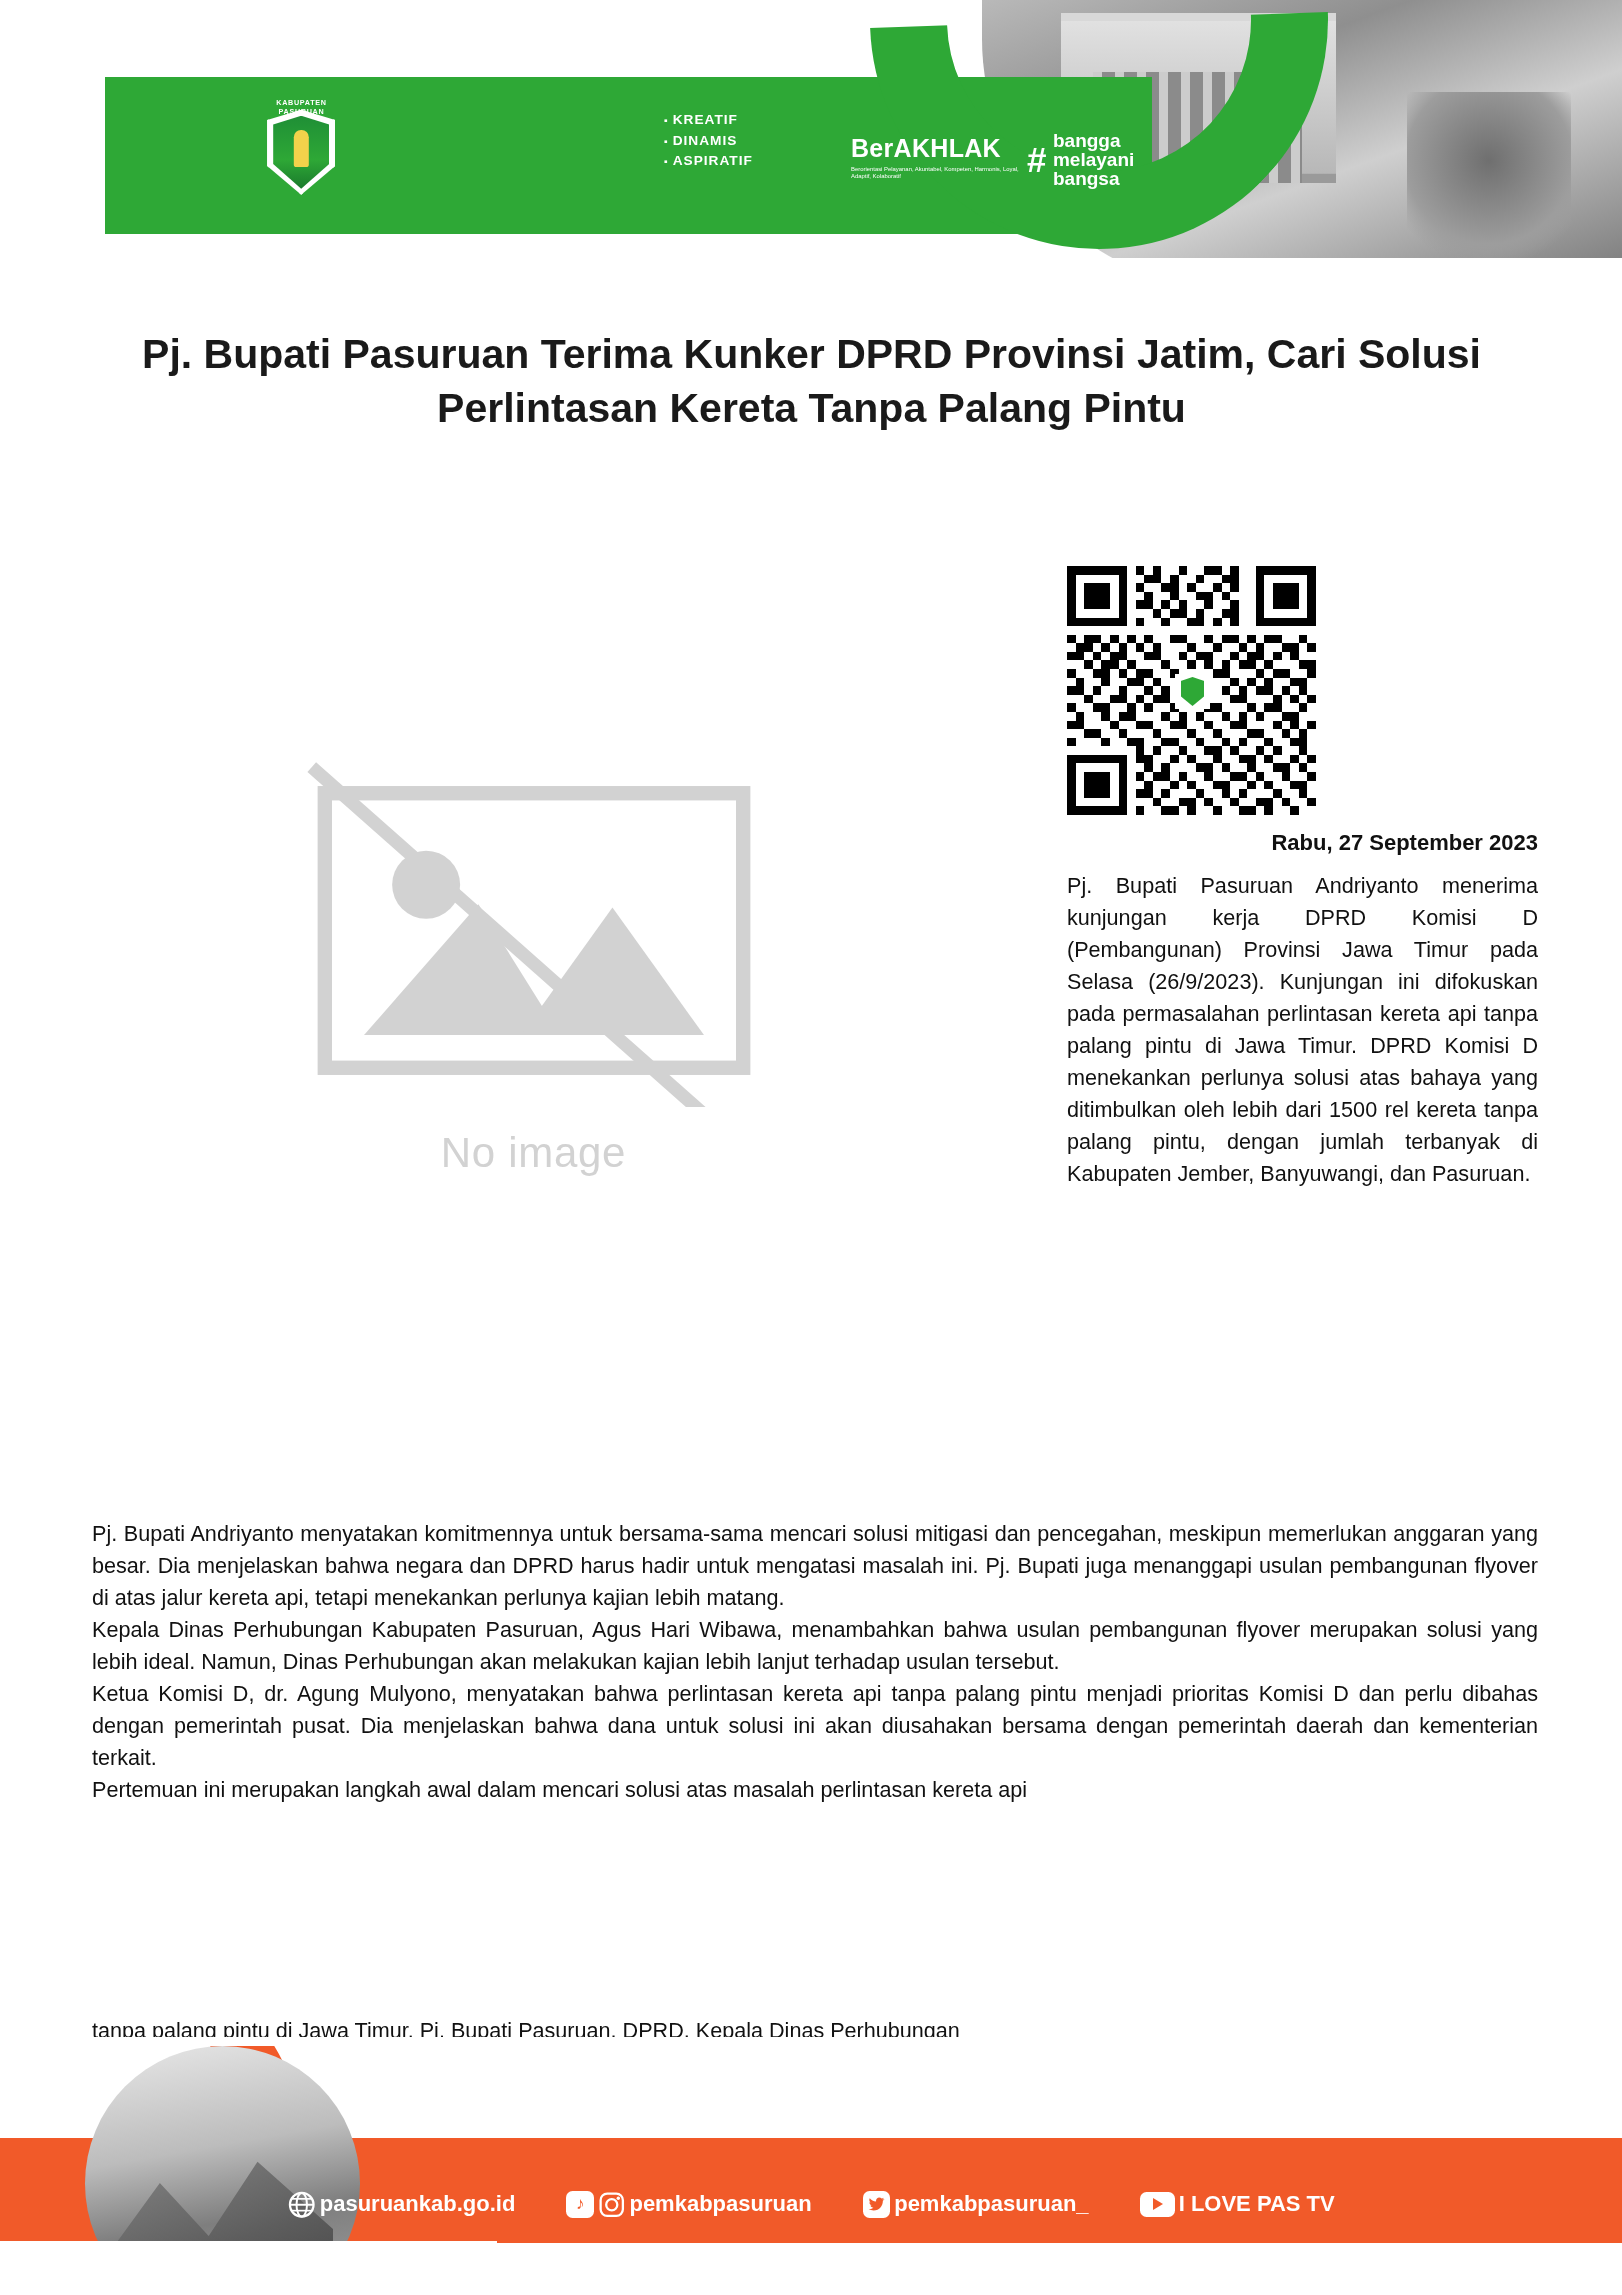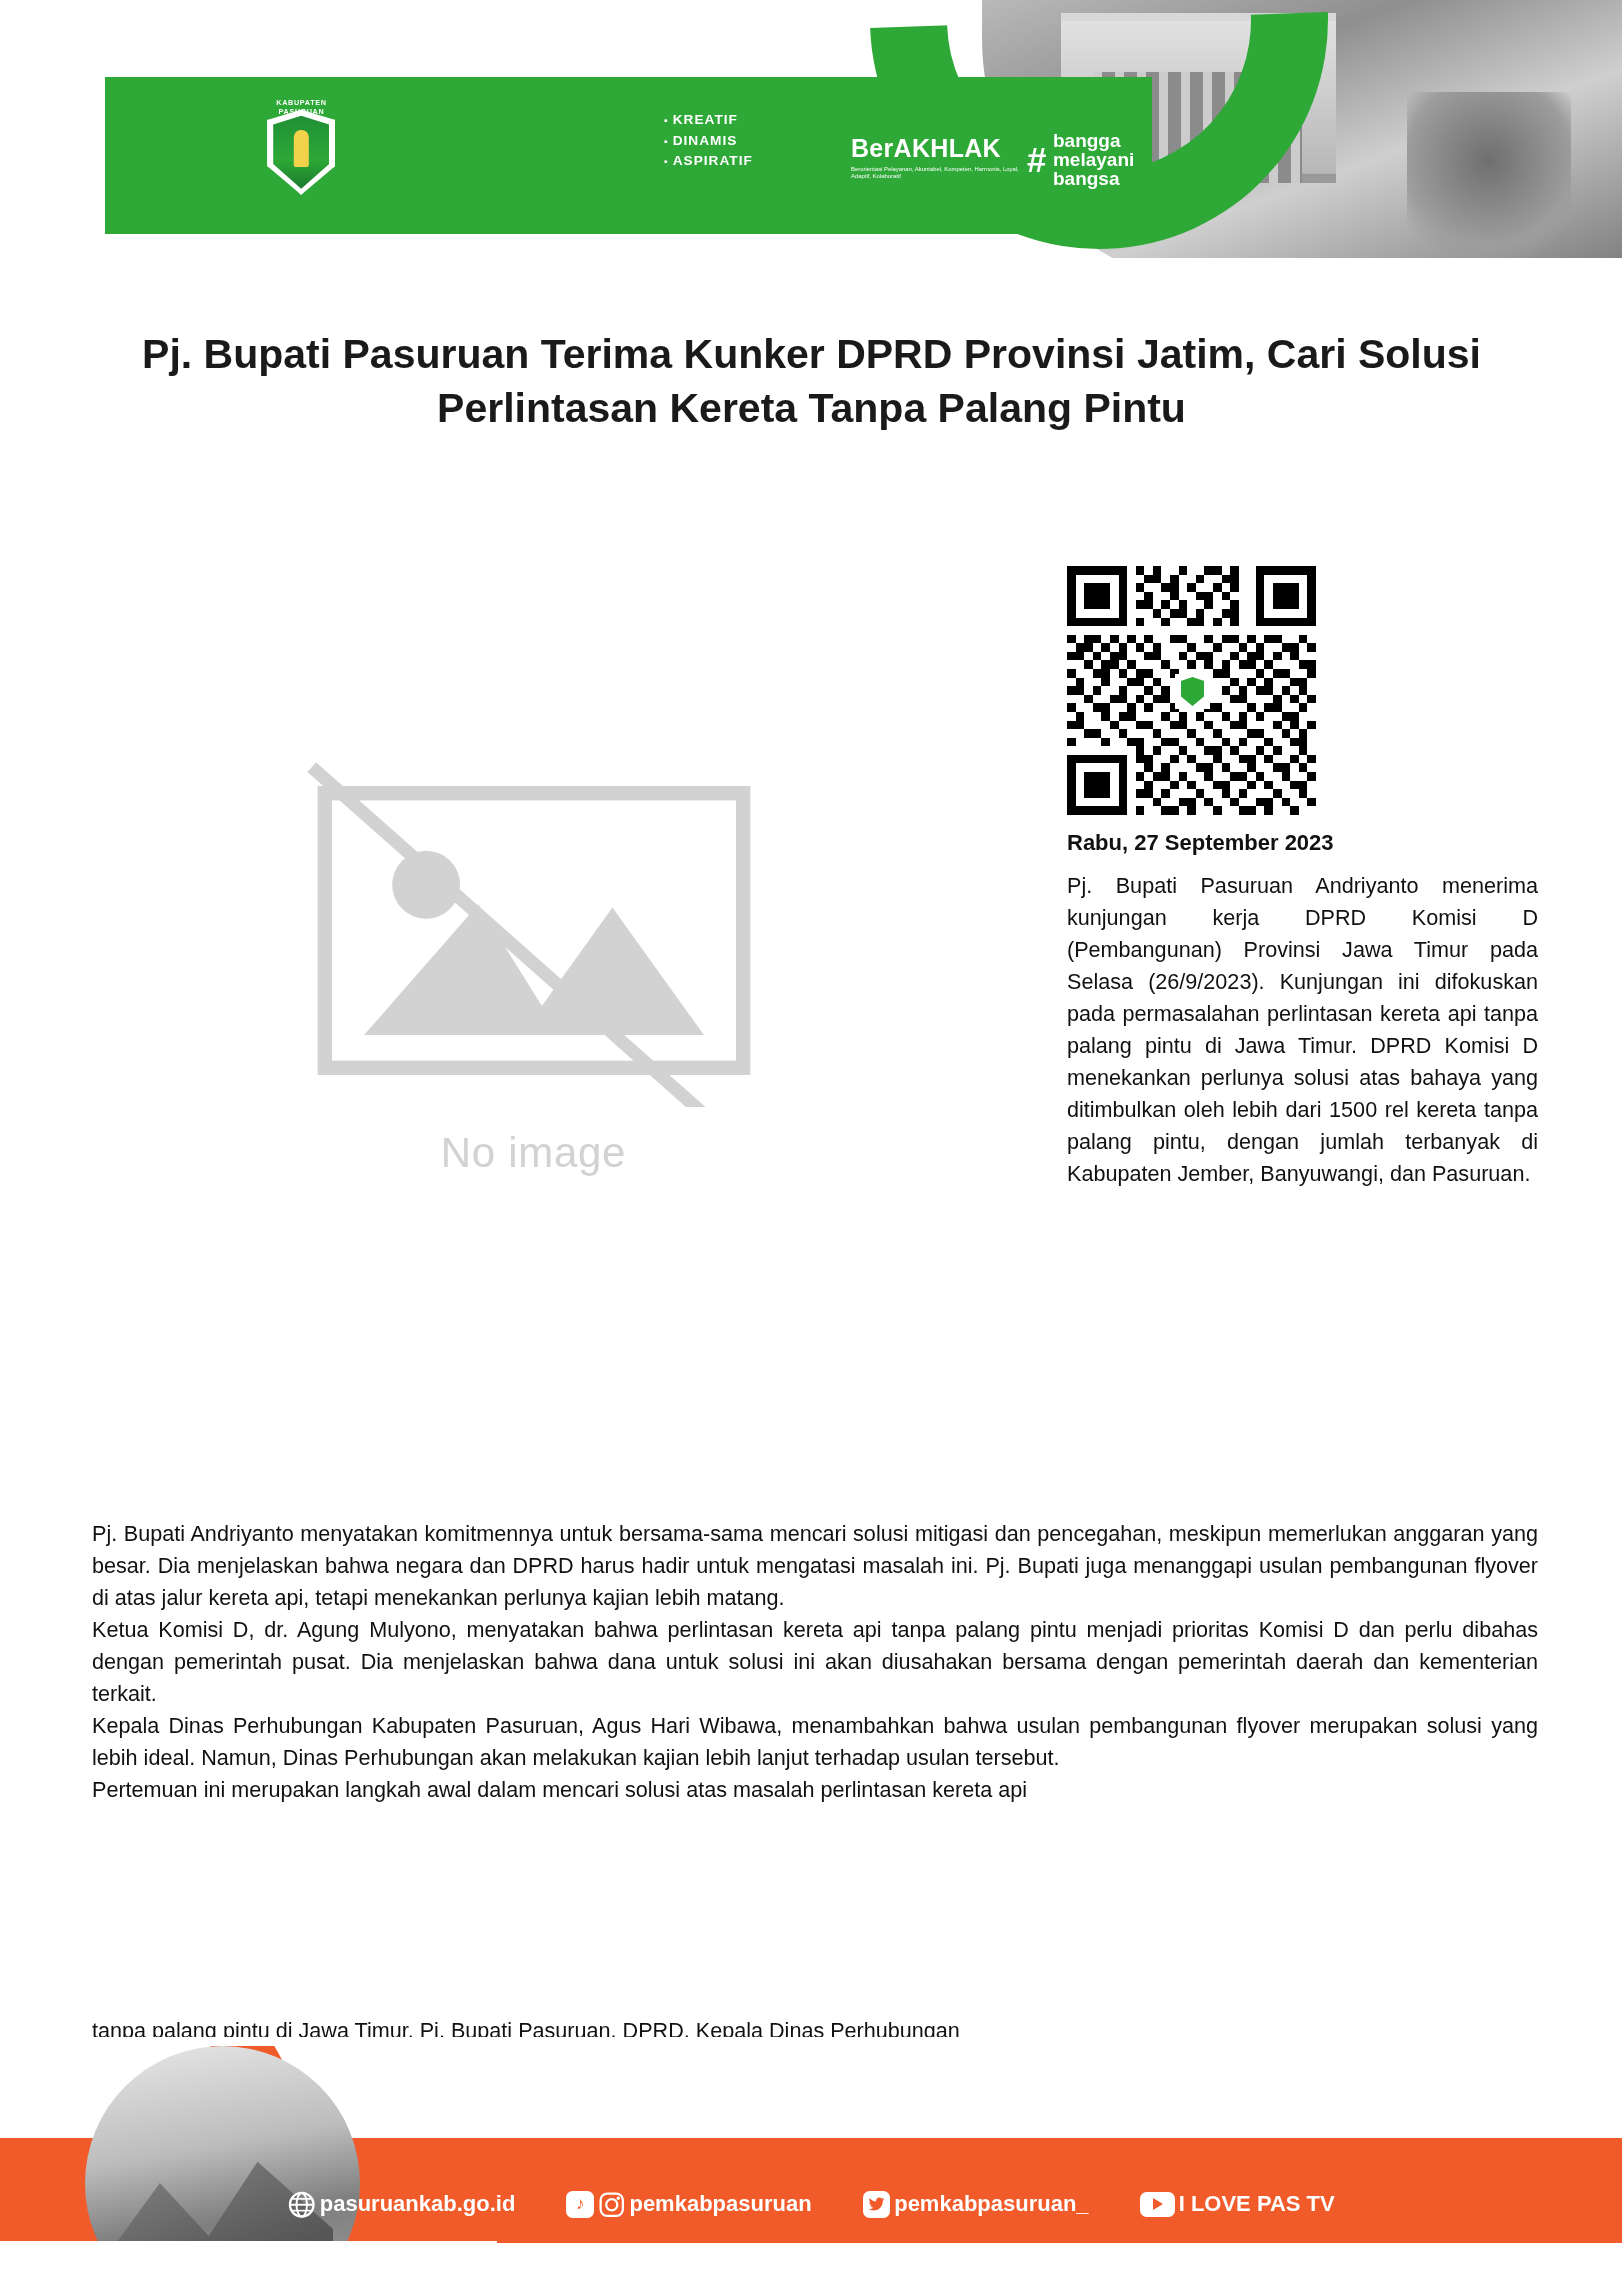--- a/index.html
+++ b/index.html
@@ -222,20 +222,21 @@
     letter-spacing: 0.7px;
   }
 
   .date {
     position: absolute;
     top: 830px; left: 1067px;
     width: 471px;
     font-size: 22px;
     font-weight: bold;
     color: #111;
+    text-align: right;
   }
   .col-text {
     position: absolute;
     top: 870px; left: 1067px;
     width: 471px;
     font-size: 21.6px;
     line-height: 32px;
     text-align: justify;
     color: #111;
   }
@@ -646,22 +647,22 @@
     </svg>
     <div class="noimage-text">No image</div>
   </div>
 
   <div class="date">Rabu, 27 September 2023</div>
 
   <div class="col-text">Pj. Bupati Pasuruan Andriyanto menerima kunjungan kerja DPRD Komisi D (Pembangunan) Provinsi Jawa Timur pada Selasa (26/9/2023). Kunjungan ini difokuskan pada permasalahan perlintasan kereta api tanpa palang pintu di Jawa Timur. DPRD Komisi D menekankan perlunya solusi atas bahaya yang ditimbulkan oleh lebih dari 1500 rel kereta tanpa palang pintu, dengan jumlah terbanyak di Kabupaten Jember, Banyuwangi, dan Pasuruan.</div>
 
   <div class="full-text">
     <p>Pj. Bupati Andriyanto menyatakan komitmennya untuk bersama-sama mencari solusi mitigasi dan pencegahan, meskipun memerlukan anggaran yang besar. Dia menjelaskan bahwa negara dan DPRD harus hadir untuk mengatasi masalah ini. Pj. Bupati juga menanggapi usulan pembangunan flyover di atas jalur kereta api, tetapi menekankan perlunya kajian lebih matang.</p>
+    <p>Kepala Dinas Perhubungan Kabupaten Pasuruan, Agus Hari Wibawa, menambahkan bahwa usulan pembangunan flyover merupakan solusi yang lebih ideal. Namun, Dinas Perhubungan akan melakukan kajian lebih lanjut terhadap usulan tersebut.</p>
     <p>Ketua Komisi D, dr. Agung Mulyono, menyatakan bahwa perlintasan kereta api tanpa palang pintu menjadi prioritas Komisi D dan perlu dibahas dengan pemerintah pusat. Dia menjelaskan bahwa dana untuk solusi ini akan diusahakan bersama dengan pemerintah daerah dan kementerian terkait.</p>
-    <p>Kepala Dinas Perhubungan Kabupaten Pasuruan, Agus Hari Wibawa, menambahkan bahwa usulan pembangunan flyover merupakan solusi yang lebih ideal. Namun, Dinas Perhubungan akan melakukan kajian lebih lanjut terhadap usulan tersebut.</p>
     <p>Pertemuan ini merupakan langkah awal dalam mencari solusi atas masalah perlintasan kereta api</p>
   </div>
   <div class="clipped">tanpa palang pintu di Jawa Timur. Pj. Bupati Pasuruan, DPRD, Kepala Dinas Perhubungan</div>
 
   <div class="footer">
     <div class="footer-orange"></div>
     <div class="footer-orange-swoosh"></div>
     <div class="footer-photo"></div>
     <div class="footer-white-cut"></div>
 

